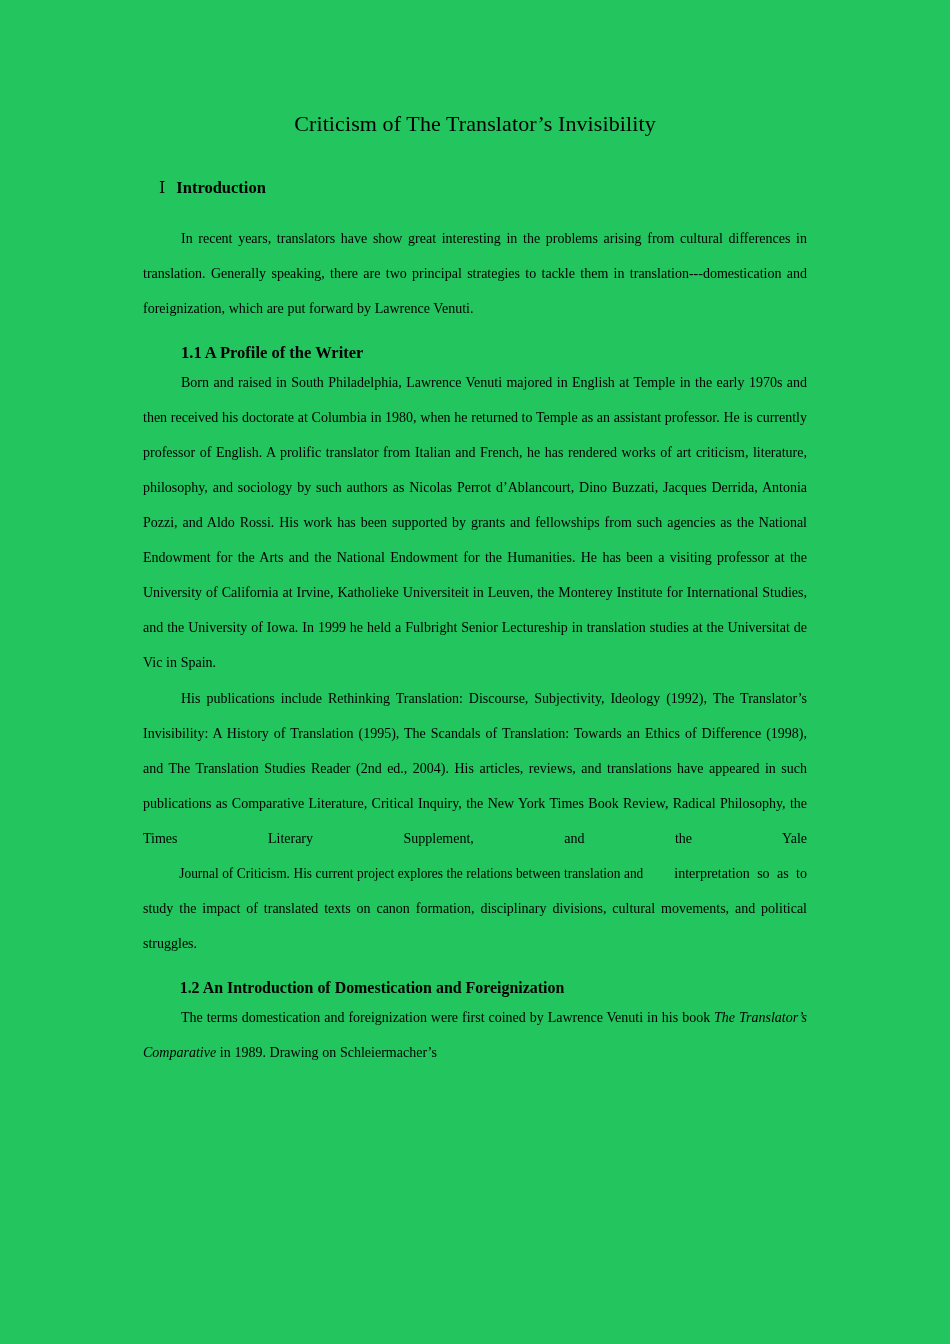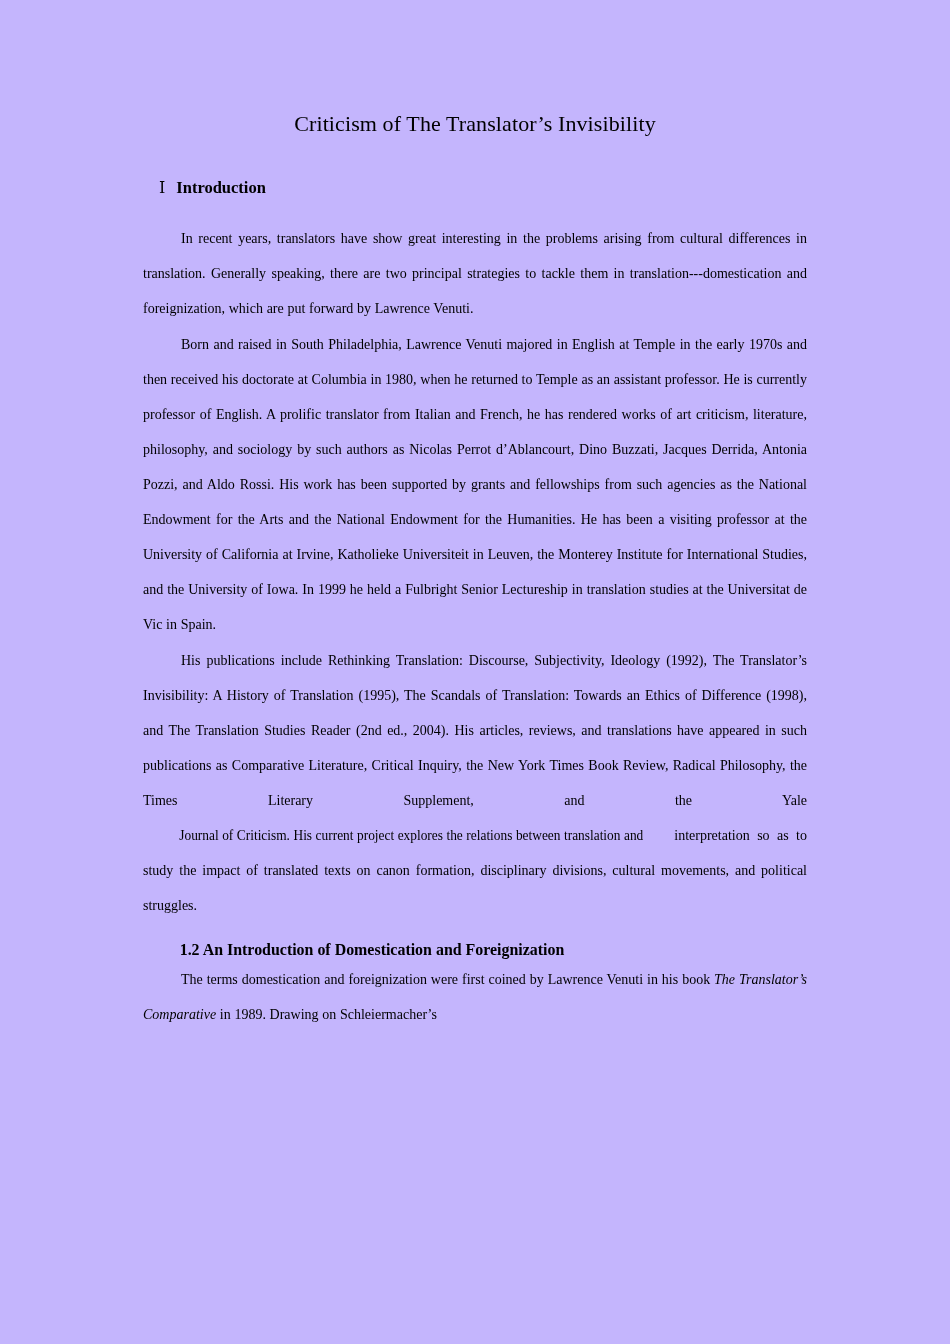--- a/index.html
+++ b/index.html
@@ -13,21 +13,21 @@
     position: relative;
     font-family: "Liberation Serif", "DejaVu Serif", serif;
     color: #000000;
     overflow: hidden;
   }
   .page {
     position: absolute;
     top: 0; left: 0;
     width: 950px;
     height: 1344px;
-    background: #c4b5fd;
+    background: #22c55e;
   }
   .content {
     position: absolute;
     left: 143px;
     top: 0;
     width: 664px;
   }
   .doc-title {
     text-align: center;
     font-size: 22px;
@@ -92,20 +92,21 @@
   <div class="content">
 
     <h1 class="doc-title">Criticism of The Translator’s Invisibility</h1>
 
     <h2 class="section-heading">
       <span class="numeral">Ⅰ</span><span>Introduction</span>
     </h2>
 
     <p class="body-text first-para">In recent years, translators have show great interesting in the problems arising from cultural differences in translation. Generally speaking, there are two principal strategies to tackle them in translation---domestication and foreignization, which are put forward by Lawrence Venuti.</p>
 
+    <h3 class="sub-heading">1.1 A Profile of the Writer</h3>
 
     <p class="body-text">Born and raised in South Philadelphia, Lawrence Venuti majored in English at Temple in the early 1970s and then received his doctorate at Columbia in 1980, when he returned to Temple as an assistant professor. He is currently professor of English. A prolific translator from Italian and French, he has rendered works of art criticism, literature, philosophy, and sociology by such authors as Nicolas Perrot d’Ablancourt, Dino Buzzati, Jacques Derrida, Antonia Pozzi, and Aldo Rossi. His work has been supported by grants and fellowships from such agencies as the National Endowment for the Arts and the National Endowment for the Humanities. He has been a visiting professor at the University of California at Irvine, Katholieke Universiteit in Leuven, the Monterey Institute for International Studies, and the University of Iowa. In 1999 he held a Fulbright Senior Lectureship in translation studies at the Universitat de Vic in Spain.</p>
 
     <p class="body-text">
       <span>His publications include Rethinking Translation: Discourse, Subjectivity, Ideology (1992), The Translator’s Invisibility: A History of Translation (1995), The Scandals of Translation: Towards an Ethics of Difference (1998), and The Translation Studies Reader (2nd ed., 2004). His articles, reviews, and translations have appeared in such publications as Comparative Literature, Critical Inquiry, the New York Times Book Review, Radical Philosophy, the Times Literary Supplement, and the Yale </span><span class="line-shrink">Journal of Criticism. His current project explores the relations between translation and</span><span> interpretation so as to study the impact of translated texts on canon formation, disciplinary divisions, cultural movements, and political struggles.</span>
     </p>
 
     <h3 class="sub-heading condensed">1.2 An Introduction of Domestication and Foreignization</h3>
 
     <p class="body-text">

